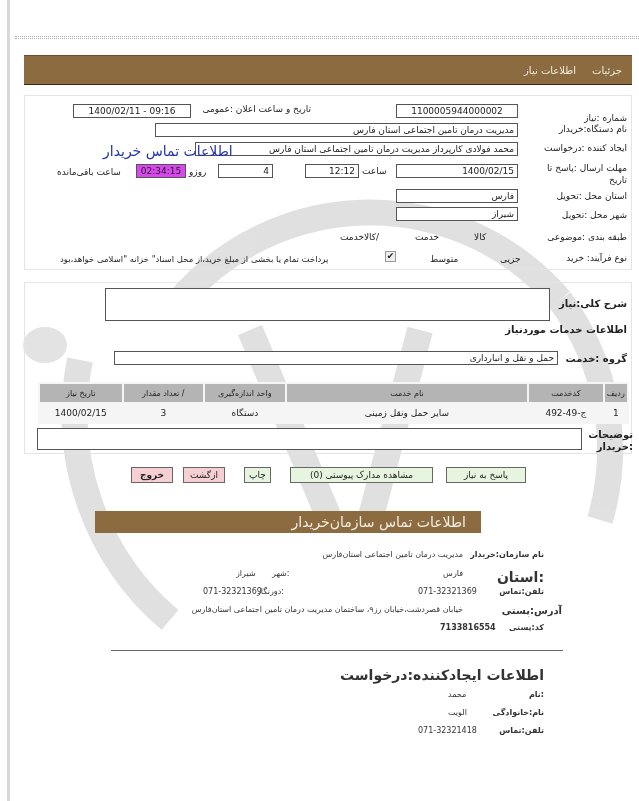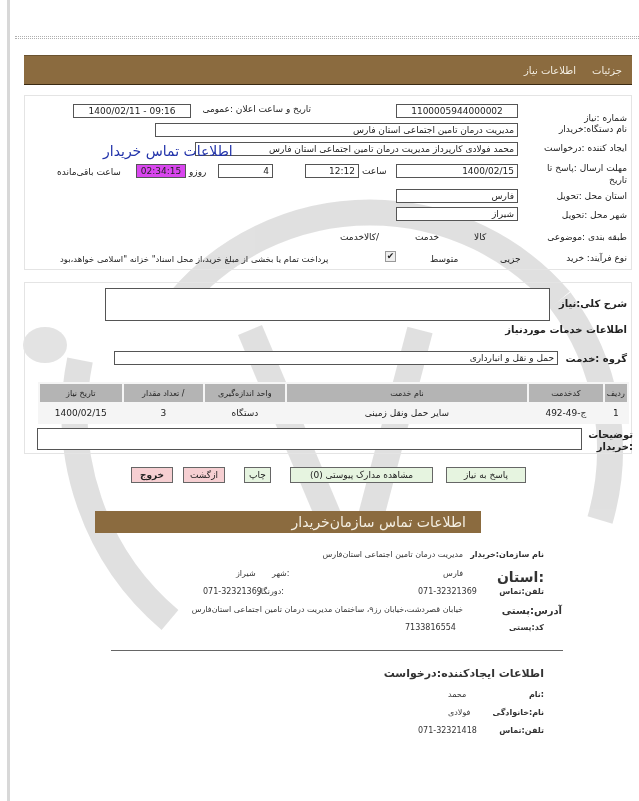--- a/index.html
+++ b/index.html
@@ -159,26 +159,26 @@
 
 <span class="abs contact bold" style="right:95px; top:587px; font-size:8px;">تلفن:تماس</span>
 <span class="abs contact" style="left:418px; top:587px; direction:ltr;">071-32321369</span>
 <span class="abs contact" style="left:257px; top:587px;">:دورنگار</span>
 <span class="abs contact" style="left:203px; top:587px; direction:ltr;">071-32321369</span>
 
 <span class="abs contact bold" style="right:77px; top:605px; font-size:10px;margin-left:28px;">آدرس:پستی</span>
 <span class="abs contact" style="right:176px; top:605px;">خیابان قصردشت،خیابان رز۹، ساختمان مدیریت درمان تامین اجتماعی استان‌فارس</span>
 
 <span class="abs contact bold" style="right:95px; top:623px; font-size:8px;">کد:پستی</span>
-<span class="abs contact" style="left:405px; top:623px; direction:ltr;">7133816554</span>
+<span class="abs contact" style="left:440px; top:623px; direction:ltr;font-weight:bold;">7133816554</span>
 
 <div class="hr"></div>
 
-<span class="abs contact bold" style="right:95px; top:667px; font-size:11px;">اطلاعات ایجادکننده:درخواست</span>
+<span class="abs contact bold" style="right:95px; top:667px; font-size:14px;">اطلاعات ایجادکننده:درخواست</span>
 
 <span class="abs contact bold" style="right:95px; top:690px; font-size:8px;">:نام</span>
 <span class="abs contact" style="left:448px; top:690px;">محمد</span>
 
 <span class="abs contact bold" style="right:95px; top:708px; font-size:8px;">نام:خانوادگی</span>
-<span class="abs contact" style="left:448px; top:708px;">فولادی</span>
+<span class="abs contact" style="left:448px; top:708px;">الویت</span>
 
 <span class="abs contact bold" style="right:95px; top:726px; font-size:8px;">تلفن:تماس</span>
 <span class="abs contact" style="left:418px; top:726px; direction:ltr;">071-32321418</span>
 
 </body></html>

